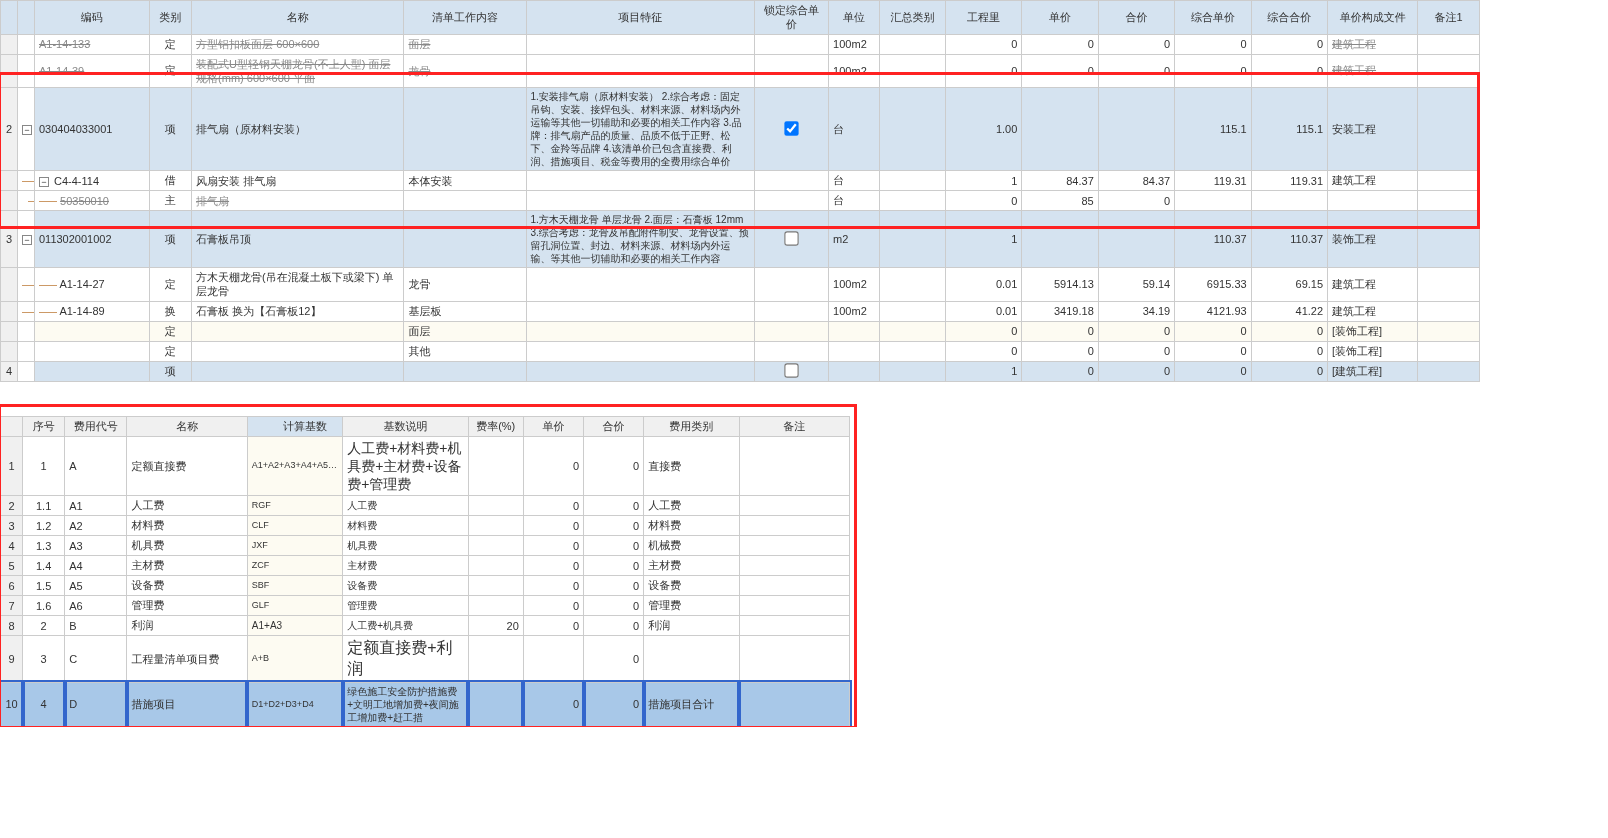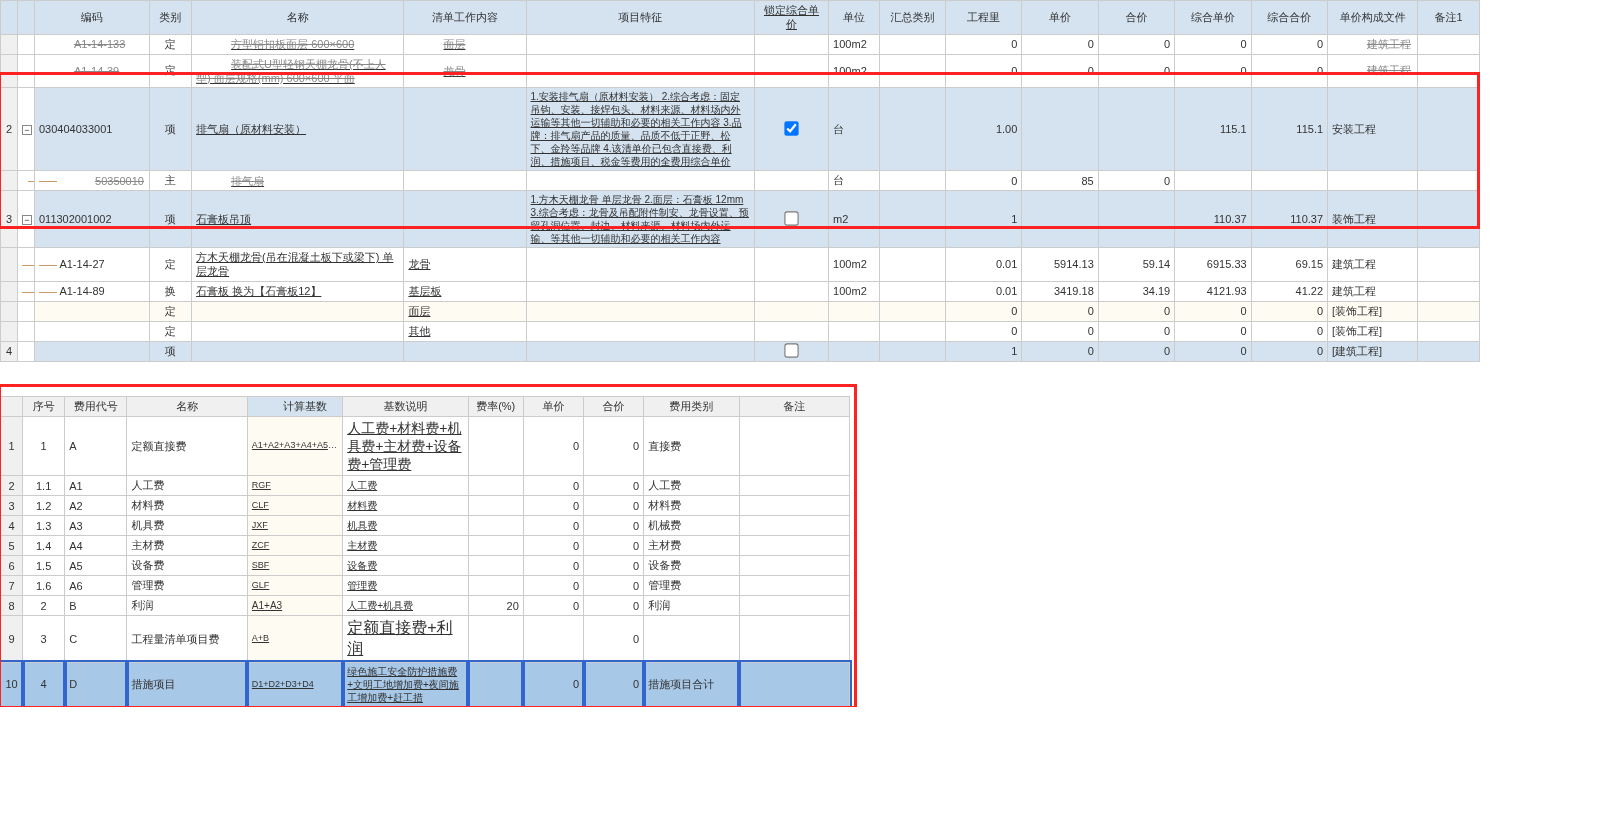--- a/index.html
+++ b/index.html
@@ -3,24 +3,24 @@
 <meta charset="utf-8">
 <style>
   * { box-sizing: border-box; margin: 0; padding: 0; }
   body { font-family: "Microsoft YaHei", Arial, sans-serif; font-size: 11px; color: #333; background: #fff; }
   table { border-collapse: collapse; table-layout: fixed; }
   th, td { border: 1px solid #ccc; padding: 2px 4px; overflow: hidden; white-space: nowrap; text-overflow: ellipsis; vertical-align: middle; height: 20px; }
   th { background: #f0f0f0; font-weight: normal; text-align: center; }
   .hdr-blue { background: #d5e3f0; }
   .row-blue { background: #d5e3f0; }
   .row-cream { background: #fdfbf2; }
-  .strike { text-decoration: line-through; color: #888; margin-left: 35px; }
+  .strike { text-decoration: line-through; color: #888; }
   .num { text-align: right; }
   .ctr { text-align: center; }
-  .wrap { white-space: normal; line-height: 1.3; text-decoration: underline; }
+  .wrap { white-space: normal; line-height: 1.3; }
   .redbox { outline: 3px solid #f22; outline-offset: -1px; position: relative; }
   .tabs { display: flex; border-bottom: 1px solid #ccc; background: #f6f6f6; }
   .tab { padding: 6px 14px; border: 1px solid #ccc; border-bottom: none; margin-right: 2px; background: #f0f0f0; cursor: pointer; }
   .tab.active { background: #5a9fd4; color: #fff; }
   .tree-icon { display: inline-block; width: 10px; height: 10px; border: 1px solid #888; text-align: center; line-height: 8px; font-size: 9px; margin-right: 2px; }
   .tree-line { display: inline-block; width: 18px; border-top: 1px solid #c96; vertical-align: middle; }
   input[type=checkbox] { transform: scale(1.1); }
   .bottom-wrap { margin-top: 24px; width: 855px; }
   .blue-sel-row td { background: #a8c8e8 !important; outline: 2px solid #36c; }
 </style>
@@ -125,20 +125,39 @@
           <td class="num">1.00</td>
           <td class="num"></td>
           <td class="num"></td>
           <td class="num">115.1</td>
           <td class="num">115.1</td>
           <td>安装工程</td>
           <td></td>
         </tr>
         <tr>
           <td class="ctr" style="background: rgb(240, 240, 240);"></td>
+          <td style="background: rgb(255, 255, 255);"><span class="tree-line"></span></td>
+          <td><span class="tree-icon">−</span> C4-4-114</td>
+          <td class="ctr">借</td>
+          <td class="wrap">风扇安装  排气扇</td>
+          <td class="wrap">本体安装</td>
+          <td class="wrap" style="font-size: 10px;"></td>
+          <td class="ctr"></td>
+          <td>台</td>
+          <td></td>
+          <td class="num">1</td>
+          <td class="num">84.37</td>
+          <td class="num">84.37</td>
+          <td class="num">119.31</td>
+          <td class="num">119.31</td>
+          <td>建筑工程</td>
+          <td></td>
+        </tr>
+        <tr>
+          <td class="ctr" style="background: rgb(240, 240, 240);"></td>
           <td style="background: rgb(255, 255, 255); padding-left: 10px;"><span class="tree-line"></span></td>
           <td><span class="tree-line"></span> <span class="strike">50350010</span></td>
           <td class="ctr">主</td>
           <td class="wrap"><span class="strike">排气扇</span></td>
           <td class="wrap"><span class="strike"></span></td>
           <td class="wrap" style="font-size: 10px;"></td>
           <td class="ctr"></td>
           <td>台</td>
           <td></td>
           <td class="num">0</td>

